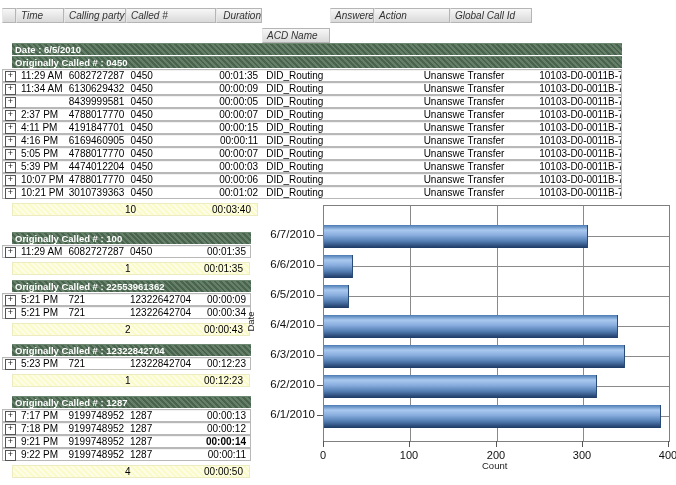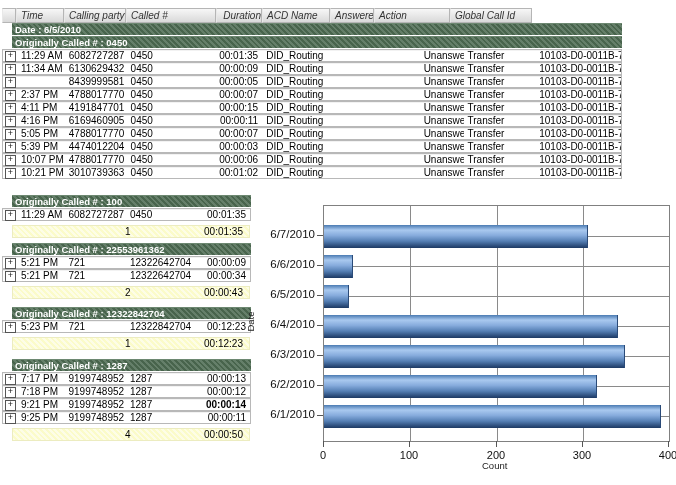--- a/index.html
+++ b/index.html
@@ -54,21 +54,21 @@
 
 <div id="screen">
 
   <div id="report">
     <div class="hdr-row" id="hdrRow">
         <div class="hdr-cell" style="width: 14px;"></div>
         <div class="hdr-cell" style="width: 48px;">Time</div>
         <div class="hdr-cell" style="width: 62px;">Calling party #</div>
         <div class="hdr-cell" style="width: 90px;">Called #</div>
         <div class="hdr-cell" style="width: 46px; text-align: right;">Duration</div>
-        <div class="hdr-cell" style="width: 68px;">ACD Name</div>
+        <div class="hdr-cell" style="width: 68px; margin-top: 20px;">ACD Name</div>
         <div class="hdr-cell" style="width: 44px;">Answered</div>
         <div class="hdr-cell" style="width: 76px;">Action</div>
         <div class="hdr-cell" style="width: 82px;">Global Call Id</div>
       </div>
     <div class="band wide">Date : 6/5/2010</div>
     <div id="groups">
         <div class="grp">
           <div class="band wide" style="margin-top: 0px;">Originally Called # : 0450</div>
           <div class="drow wide">
             <div style="width: 14px;">
@@ -203,20 +203,24 @@
             <div class="cell" style="width: 48px;">10:21 PM</div>
             <div class="cell" style="width: 62px;">3010739363</div>
             <div class="cell" style="width: 90px;">0450</div>
             <div class="cell r" style="width: 46px;">00:01:02</div>
             <div class="cell" style="width: 68px;">DID_Routing</div>
             <div class="cell" style="width: 90px;"></div>
             <div class="cell" style="width: 44px;">Unanswered</div>
             <div class="cell" style="width: 76px;">Transfer</div>
             <div class="cell r" style="width: 82px;">10103-D0-0011B-77F</div>
           </div>
+          <div class="sumrow wide">
+            <div class="sum-count">10</div>
+            <div class="sum-dur">00:03:40</div>
+          </div>
         </div>
         <div class="grp">
           <div class="band narrow" style="margin-top: 16px;">Originally Called # : 100</div>
           <div class="drow narrow">
             <div style="width: 14px;">
               <div class="expbox">+</div>
             </div>
             <div class="cell" style="width: 48px;">11:29 AM</div>
             <div class="cell" style="width: 62px;">6082727287</div>
             <div class="cell" style="width: 72px;">0450</div>
@@ -294,21 +298,21 @@
             </div>
             <div class="cell" style="width: 48px;">9:21 PM</div>
             <div class="cell" style="width: 62px;">9199748952</div>
             <div class="cell" style="width: 72px;">1287</div>
             <div class="cell r" style="width: 53px; font-weight: bold;">00:00:14</div>
           </div>
           <div class="drow narrow">
             <div style="width: 14px;">
               <div class="expbox">+</div>
             </div>
-            <div class="cell" style="width: 48px;">9:25 PM</div>
+            <div class="cell" style="width: 48px;">9:22 PM</div>
             <div class="cell" style="width: 62px;">9199748952</div>
             <div class="cell" style="width: 72px;">1287</div>
             <div class="cell r" style="width: 53px;">00:00:11</div>
           </div>
           <div class="sumrow narrow">
             <div class="sum-count">4</div>
             <div class="sum-dur">00:00:50</div>
           </div>
         </div>
       </div>

